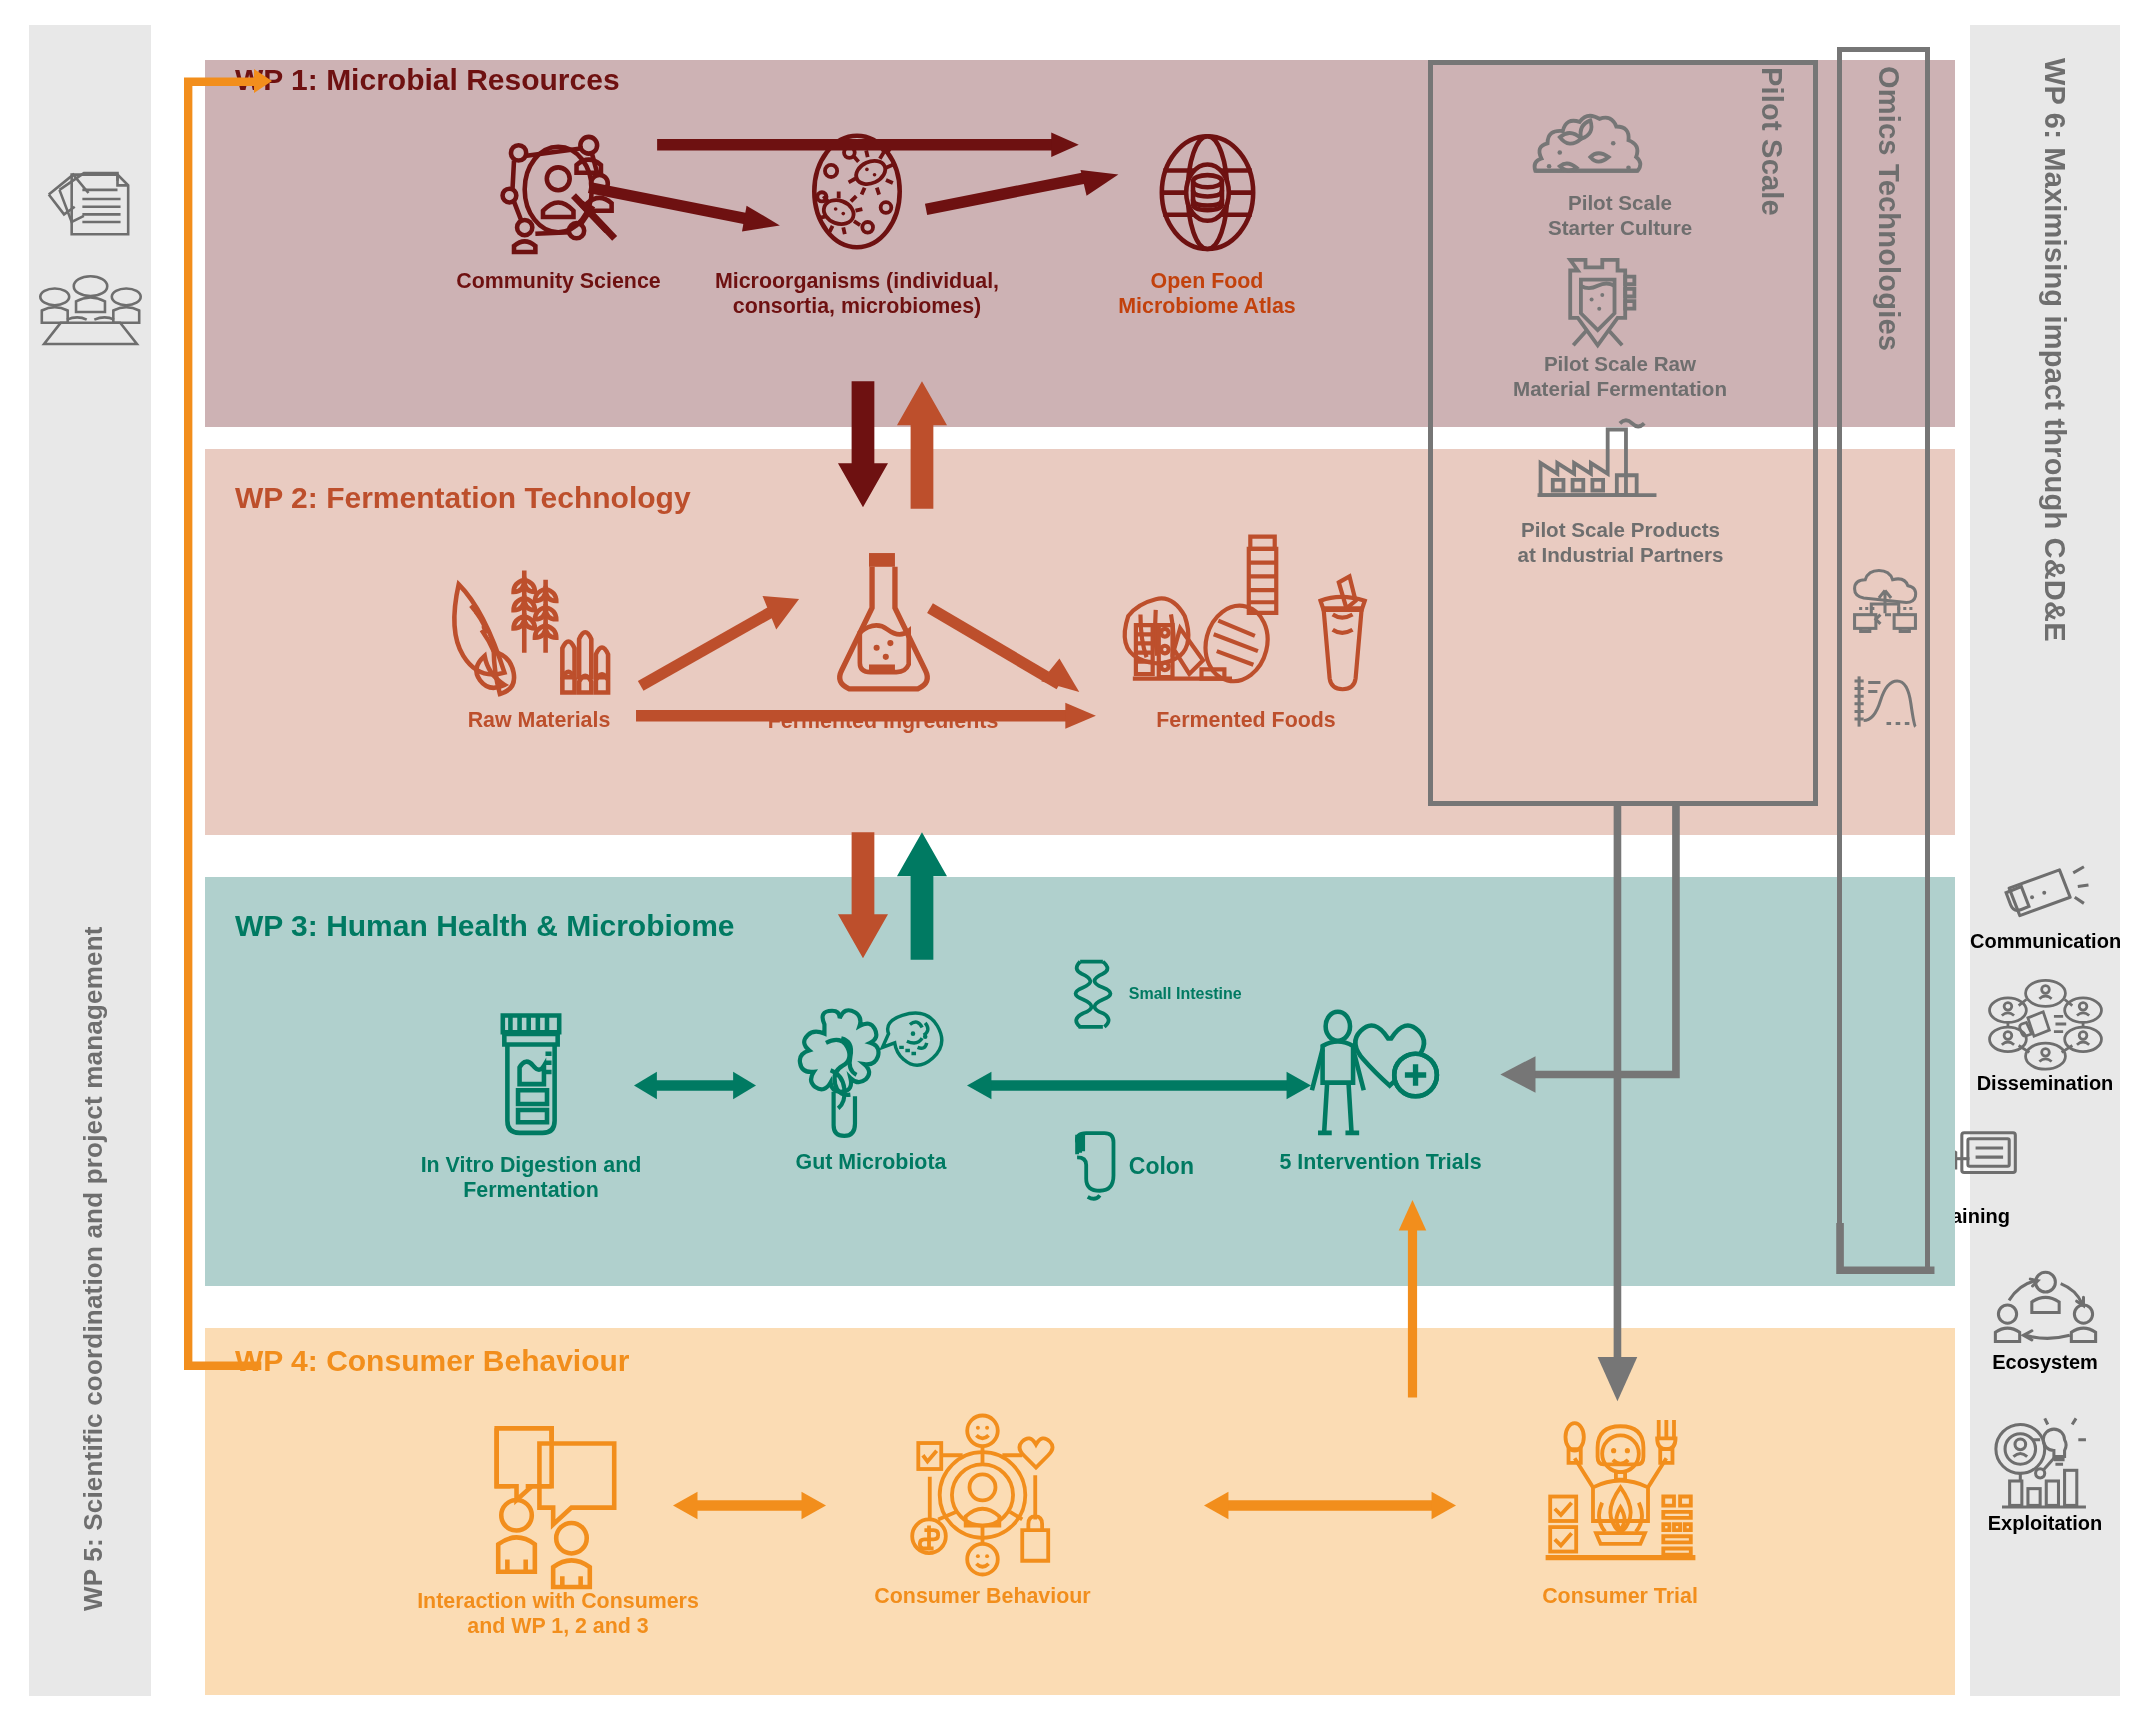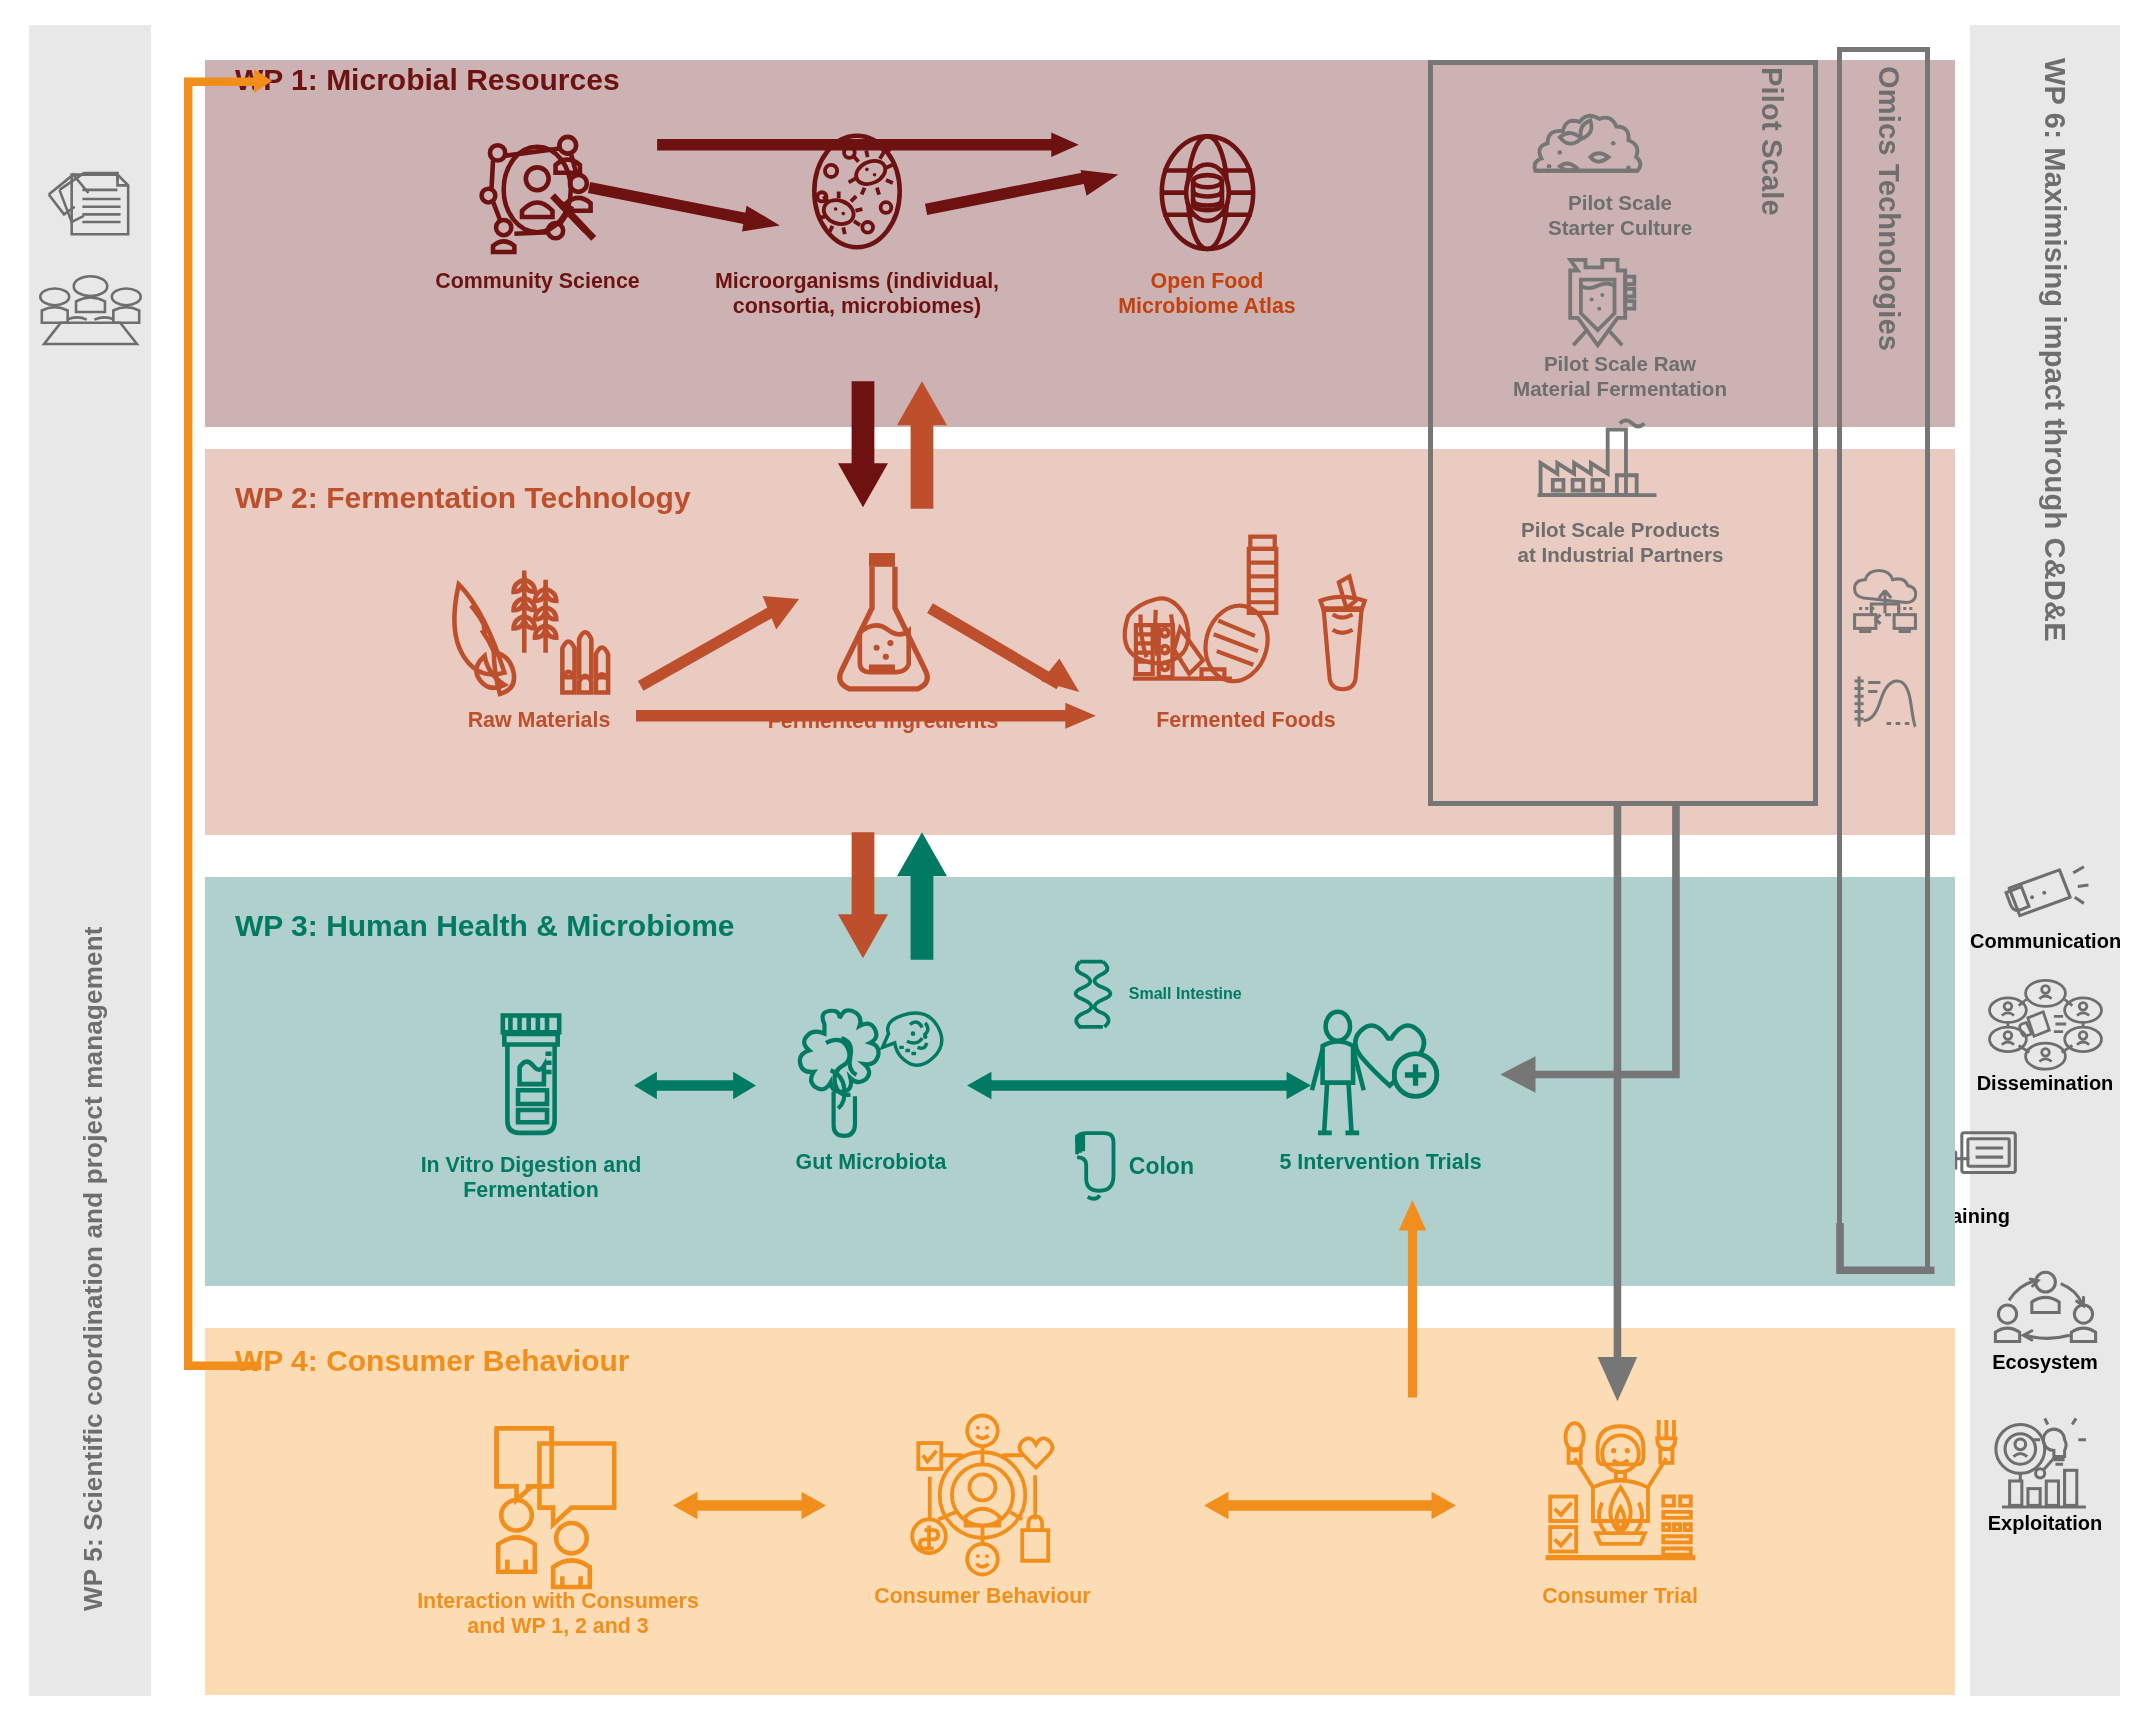--- a/index.html
+++ b/index.html
@@ -185,21 +185,21 @@
 <div class="band-title" style="left:235px;top:909px;color:#007a62;">WP 3: Human Health &amp; Microbiome</div>
 <div class="band-title" style="left:235px;top:1344px;color:#f28e1c;">WP 4: Consumer Behaviour</div>
 
 <div class="abs" style="left:176px;top:61px;width:99px;height:1330px;pointer-events:none;">
   <svg width="99" height="1330" viewBox="0 0 130 1740" fill="none" stroke="#f28e1c" stroke-width="11">
     <path d="M112 1710 H16 V24 H104"></path>
   </svg>
 </div>
 <div class="tri" style="left:254px;top:69px;border-top:12.2px solid transparent;border-bottom:12.2px solid transparent;border-left:18.3px solid #f28e1c;"></div>
 
-<div class="node" style="left:419px;top:128px;width:237px;">
+<div class="node" style="left:440px;top:128px;width:237px;">
   <div class="icon-wrap" style="height:124px;">
     <svg width="136" height="122" viewBox="0 0 178 160" fill="none" stroke="#6e1111" stroke-width="6">
       <ellipse cx="88" cy="78" rx="44" ry="56"></ellipse>
       <circle cx="88" cy="64" r="15"></circle>
       <path d="M68 106 q20 -22 40 0 v8 h-40 z"></path>
       <circle cx="36" cy="30" r="10"></circle>
       <circle cx="128" cy="20" r="11"></circle>
         <path d="M112 46 q16 -14 32 0 v10 h-32 z"></path>
       <circle cx="24" cy="86" r="9"></circle>
       <circle cx="142" cy="70" r="11"></circle>

